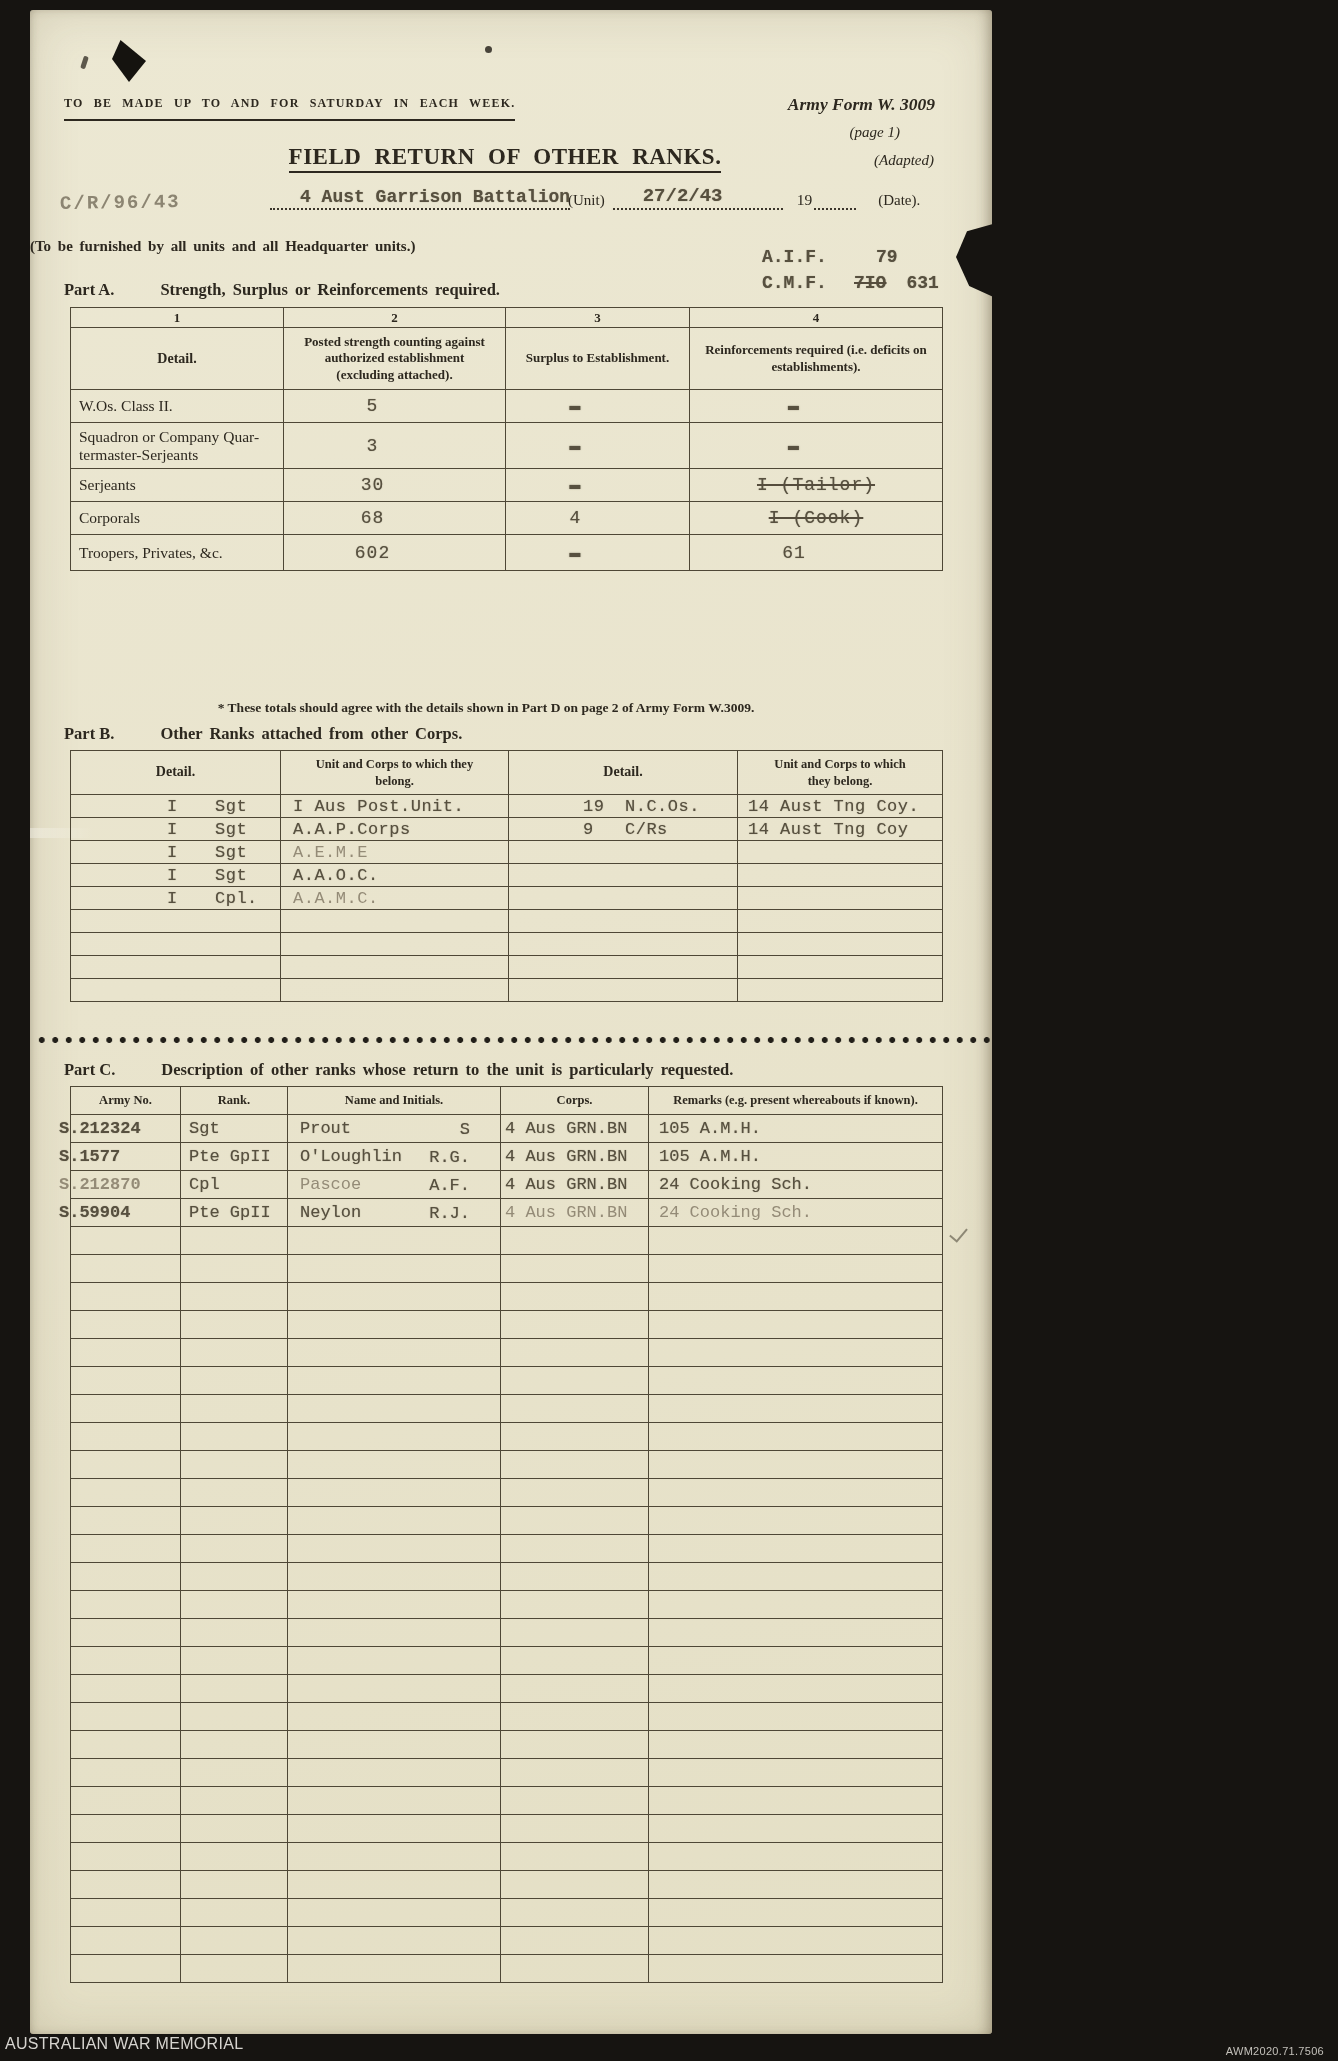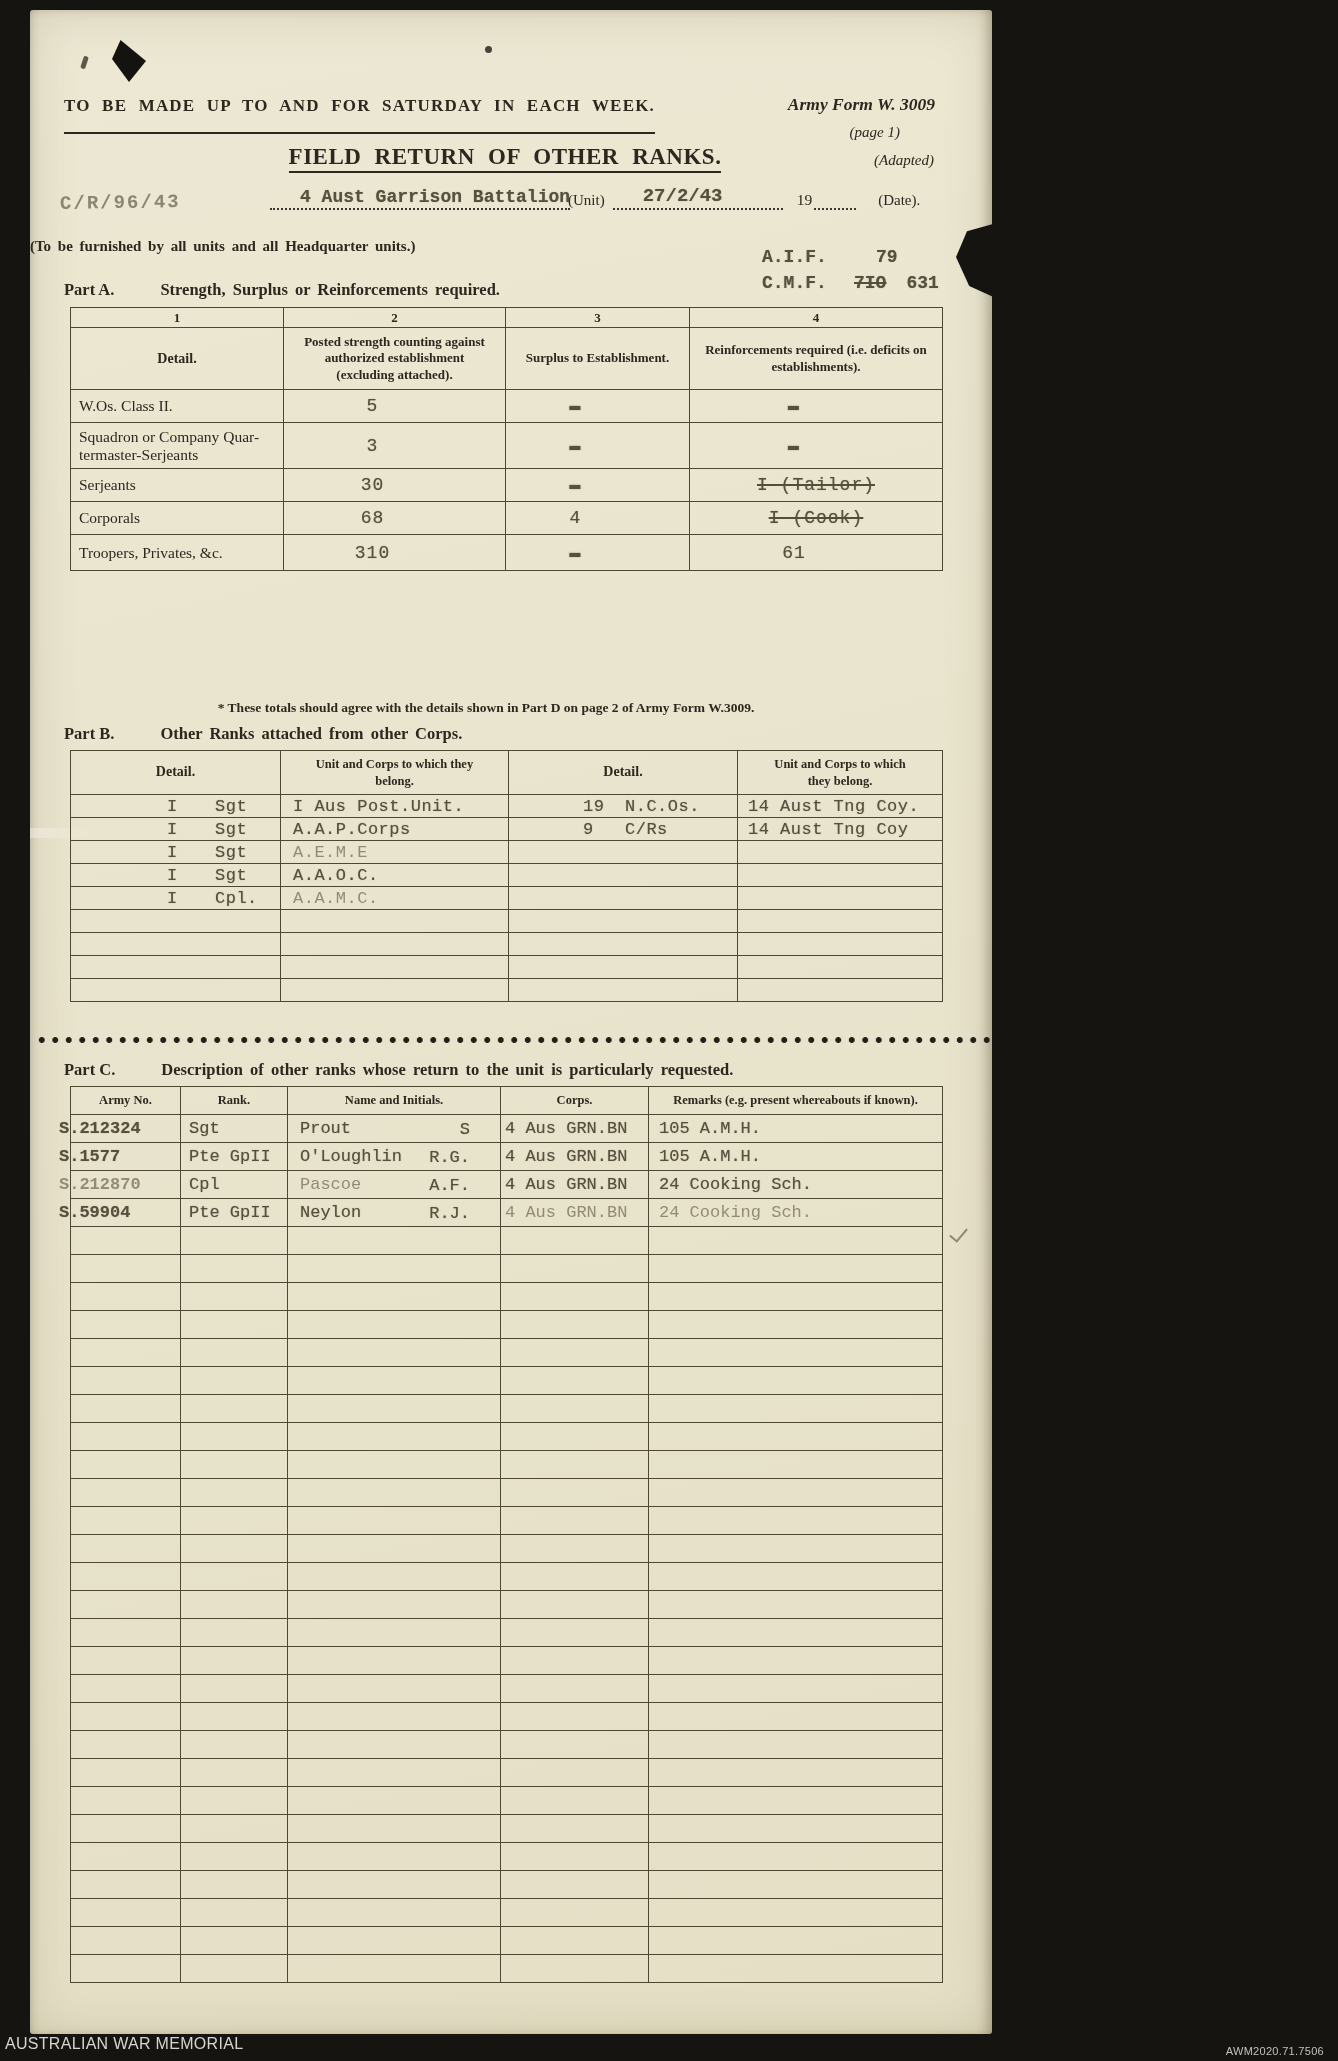--- a/index.html
+++ b/index.html
@@ -29,22 +29,22 @@
     text-shadow:0 0 1px rgba(87,80,63,0.55);
     white-space:pre;
   }
   .typed.faded { color:#948b77; text-shadow:none; }
   .typed.dash { display:inline-block; transform:scaleY(2.3); font-weight:bold; letter-spacing:0; }
   .struck { text-decoration-line:line-through; text-decoration-thickness:2px; text-decoration-color:#554d3d; }
 
   
   .top-instruction {
     position:absolute; left:34px; top:86px;
-    font-size:17px; font-weight:bold; letter-spacing:1.2px; word-spacing:6px;
-    border-bottom:2px solid #2d281f; padding-bottom:16px;
+    font-size:12px; font-weight:bold; letter-spacing:1.2px; word-spacing:6px;
+    border-bottom:2px solid #2d281f; padding-bottom:8px;
   }
   .form-no { position:absolute; right:57px; top:84px; font-size:17.5px; font-weight:bold; font-style:italic; }
   .page-note { position:absolute; right:92px; top:114px; font-size:15px; font-style:italic; }
   .adapted-note { position:absolute; right:58px; top:142px; font-size:15px; font-style:italic; }
   .title-wrap { position:absolute; left:0; right:12px; top:134px; text-align:center; }
   .title {
     display:inline-block; font-size:23px; font-weight:bold;
     letter-spacing:0.5px; word-spacing:7px;
     border-bottom:2.5px solid #2d281f; padding-bottom:1px;
   }
@@ -240,21 +240,21 @@
         <td class="num-cell"><span class="typed struck">I (Tailor)</span></td>
       </tr>
       <tr class="dr">
         <td class="detail">Corporals</td>
         <td class="num-cell shift-l"><span class="typed">68</span></td>
         <td class="num-cell shift-l"><span class="typed">4</span></td>
         <td class="num-cell"><span class="typed struck">I (Cook)</span></td>
       </tr>
       <tr class="dr-troop">
         <td class="detail">Troopers, Privates, &amp;c.</td>
-        <td class="num-cell shift-l"><span class="typed">310</span></td>
+        <td class="num-cell shift-l"><span class="typed">602</span></td>
         <td class="num-cell shift-l"><span class="typed dash">—</span></td>
         <td class="num-cell shift-l"><span class="typed">61</span></td>
       </tr>
     </tbody>
       </table>
 
     <div class="footnote">* These totals should agree with the details shown in Part D on page 2 of Army Form W.3009.</div>
 
     <div class="part-head ph-b">
       <span>Part B.</span><span class="part-title">Other Ranks attached from other Corps.</span>

